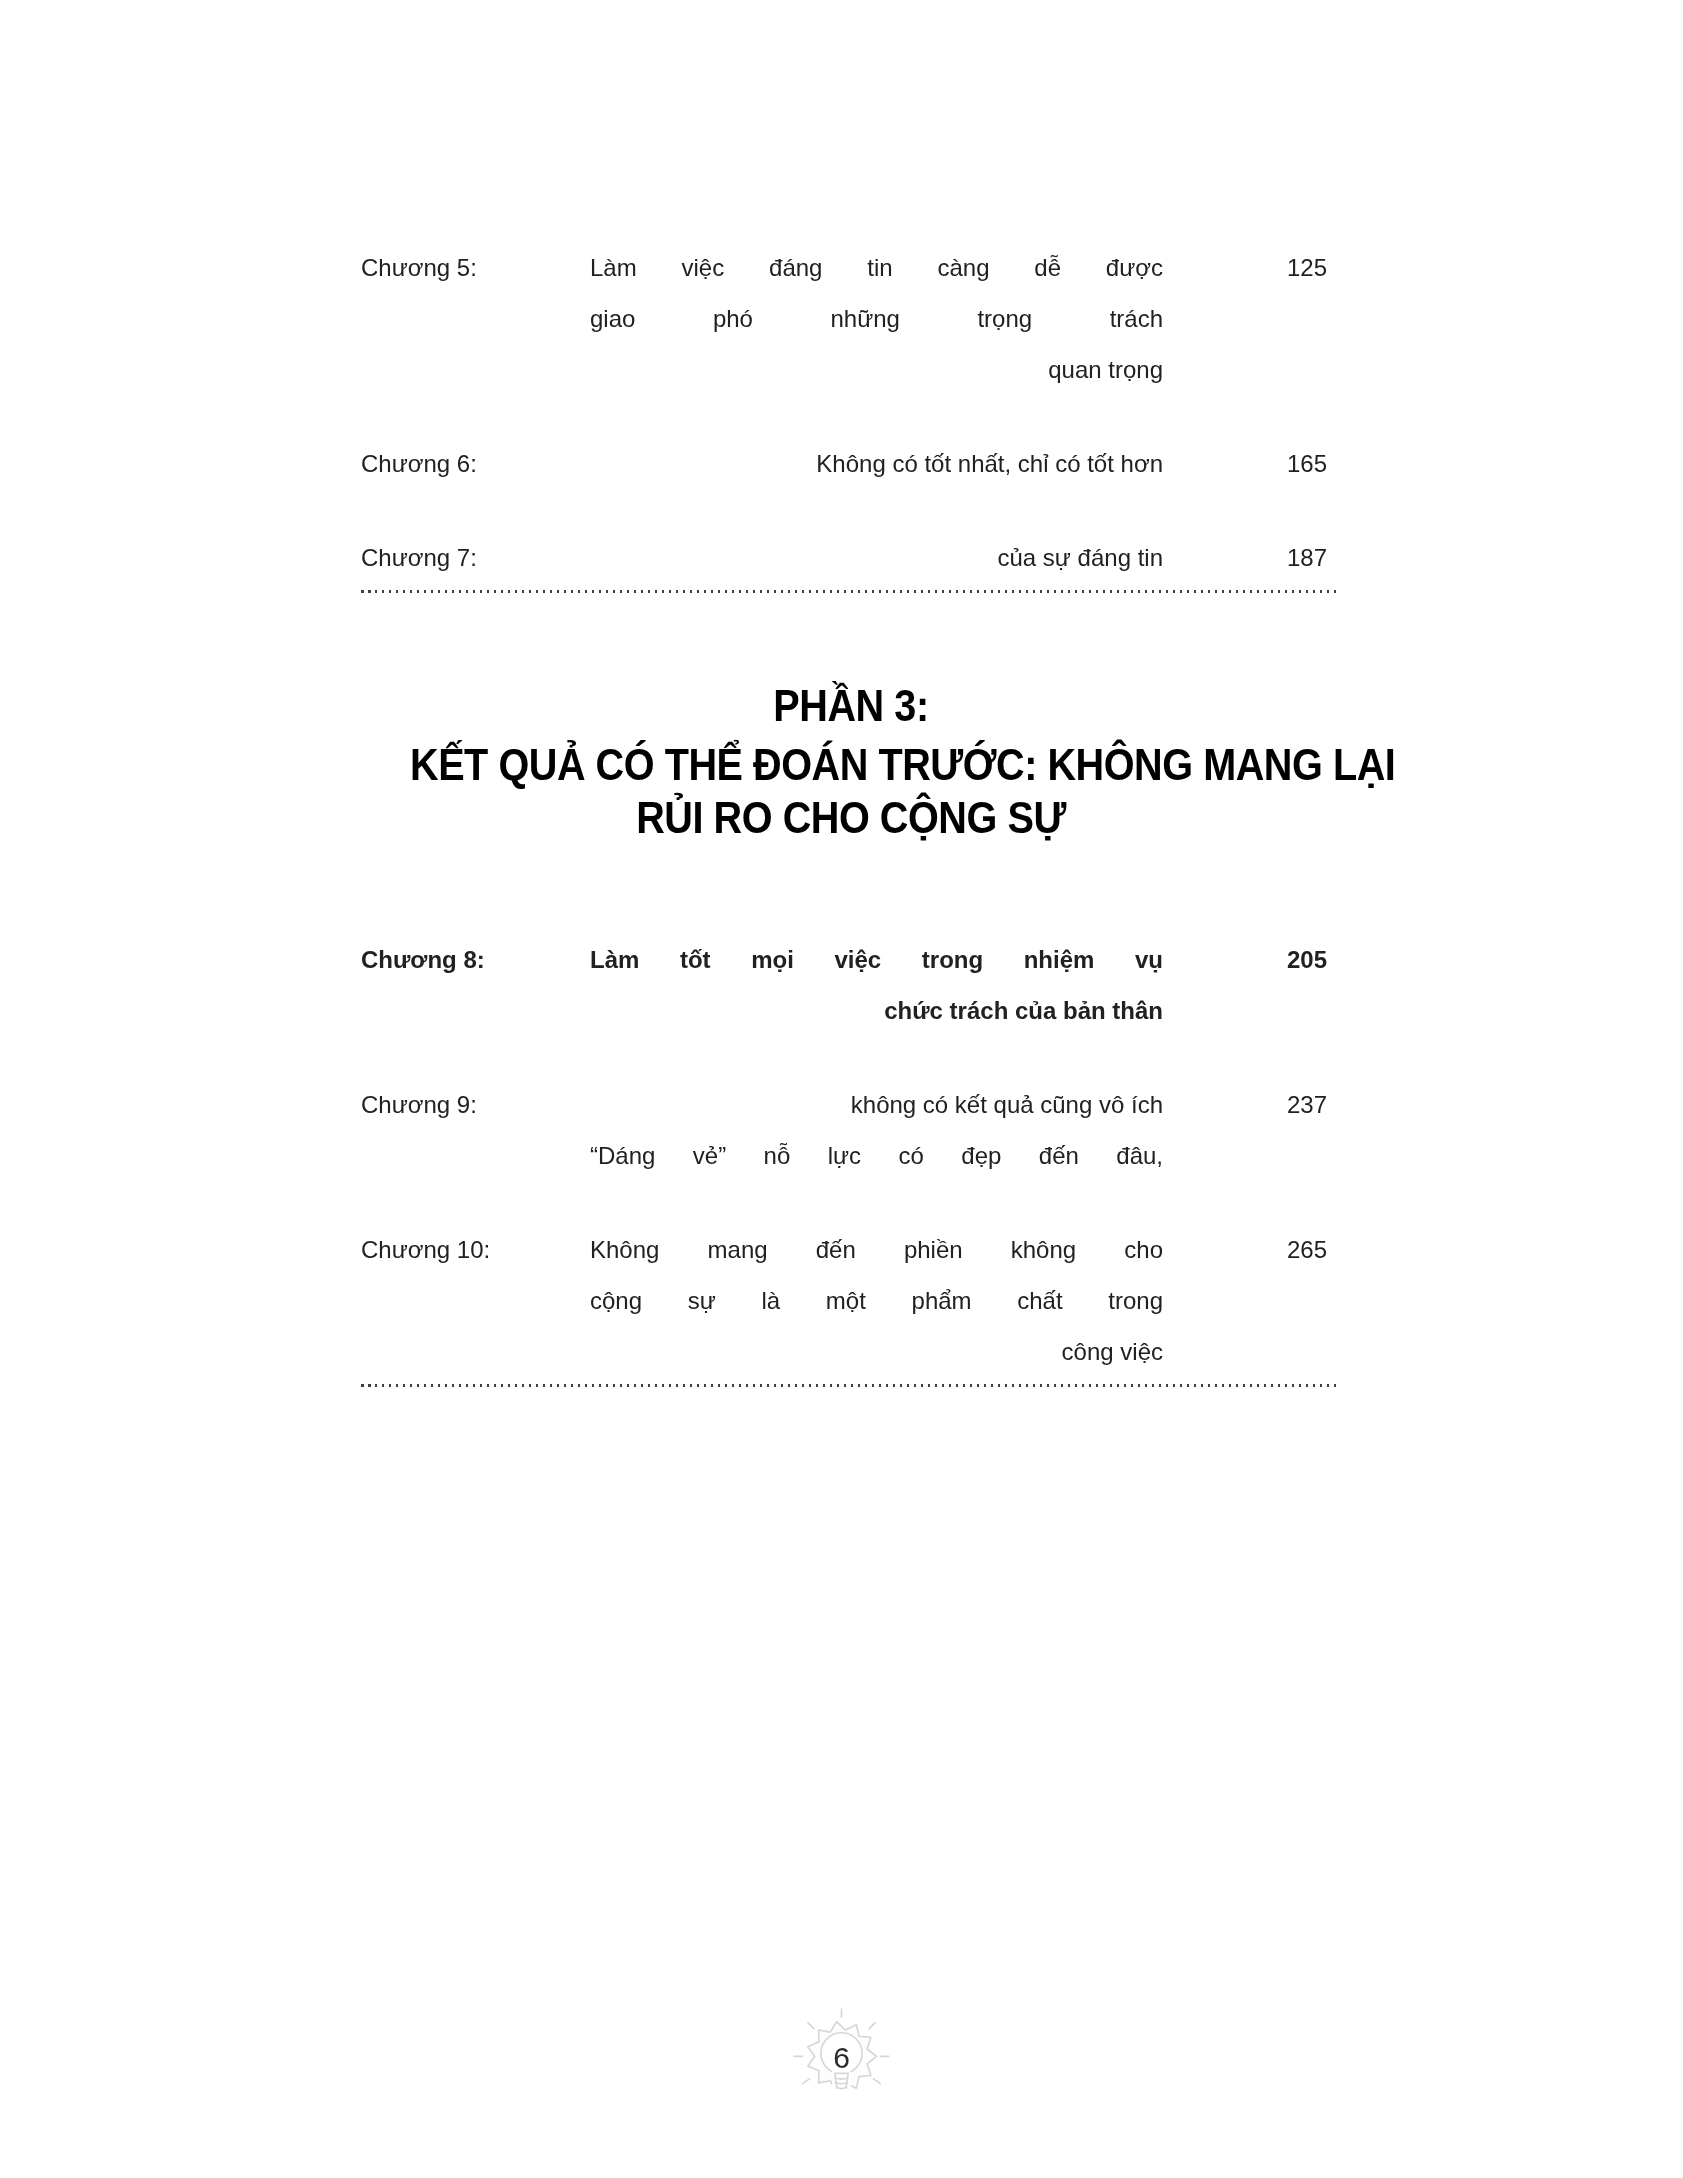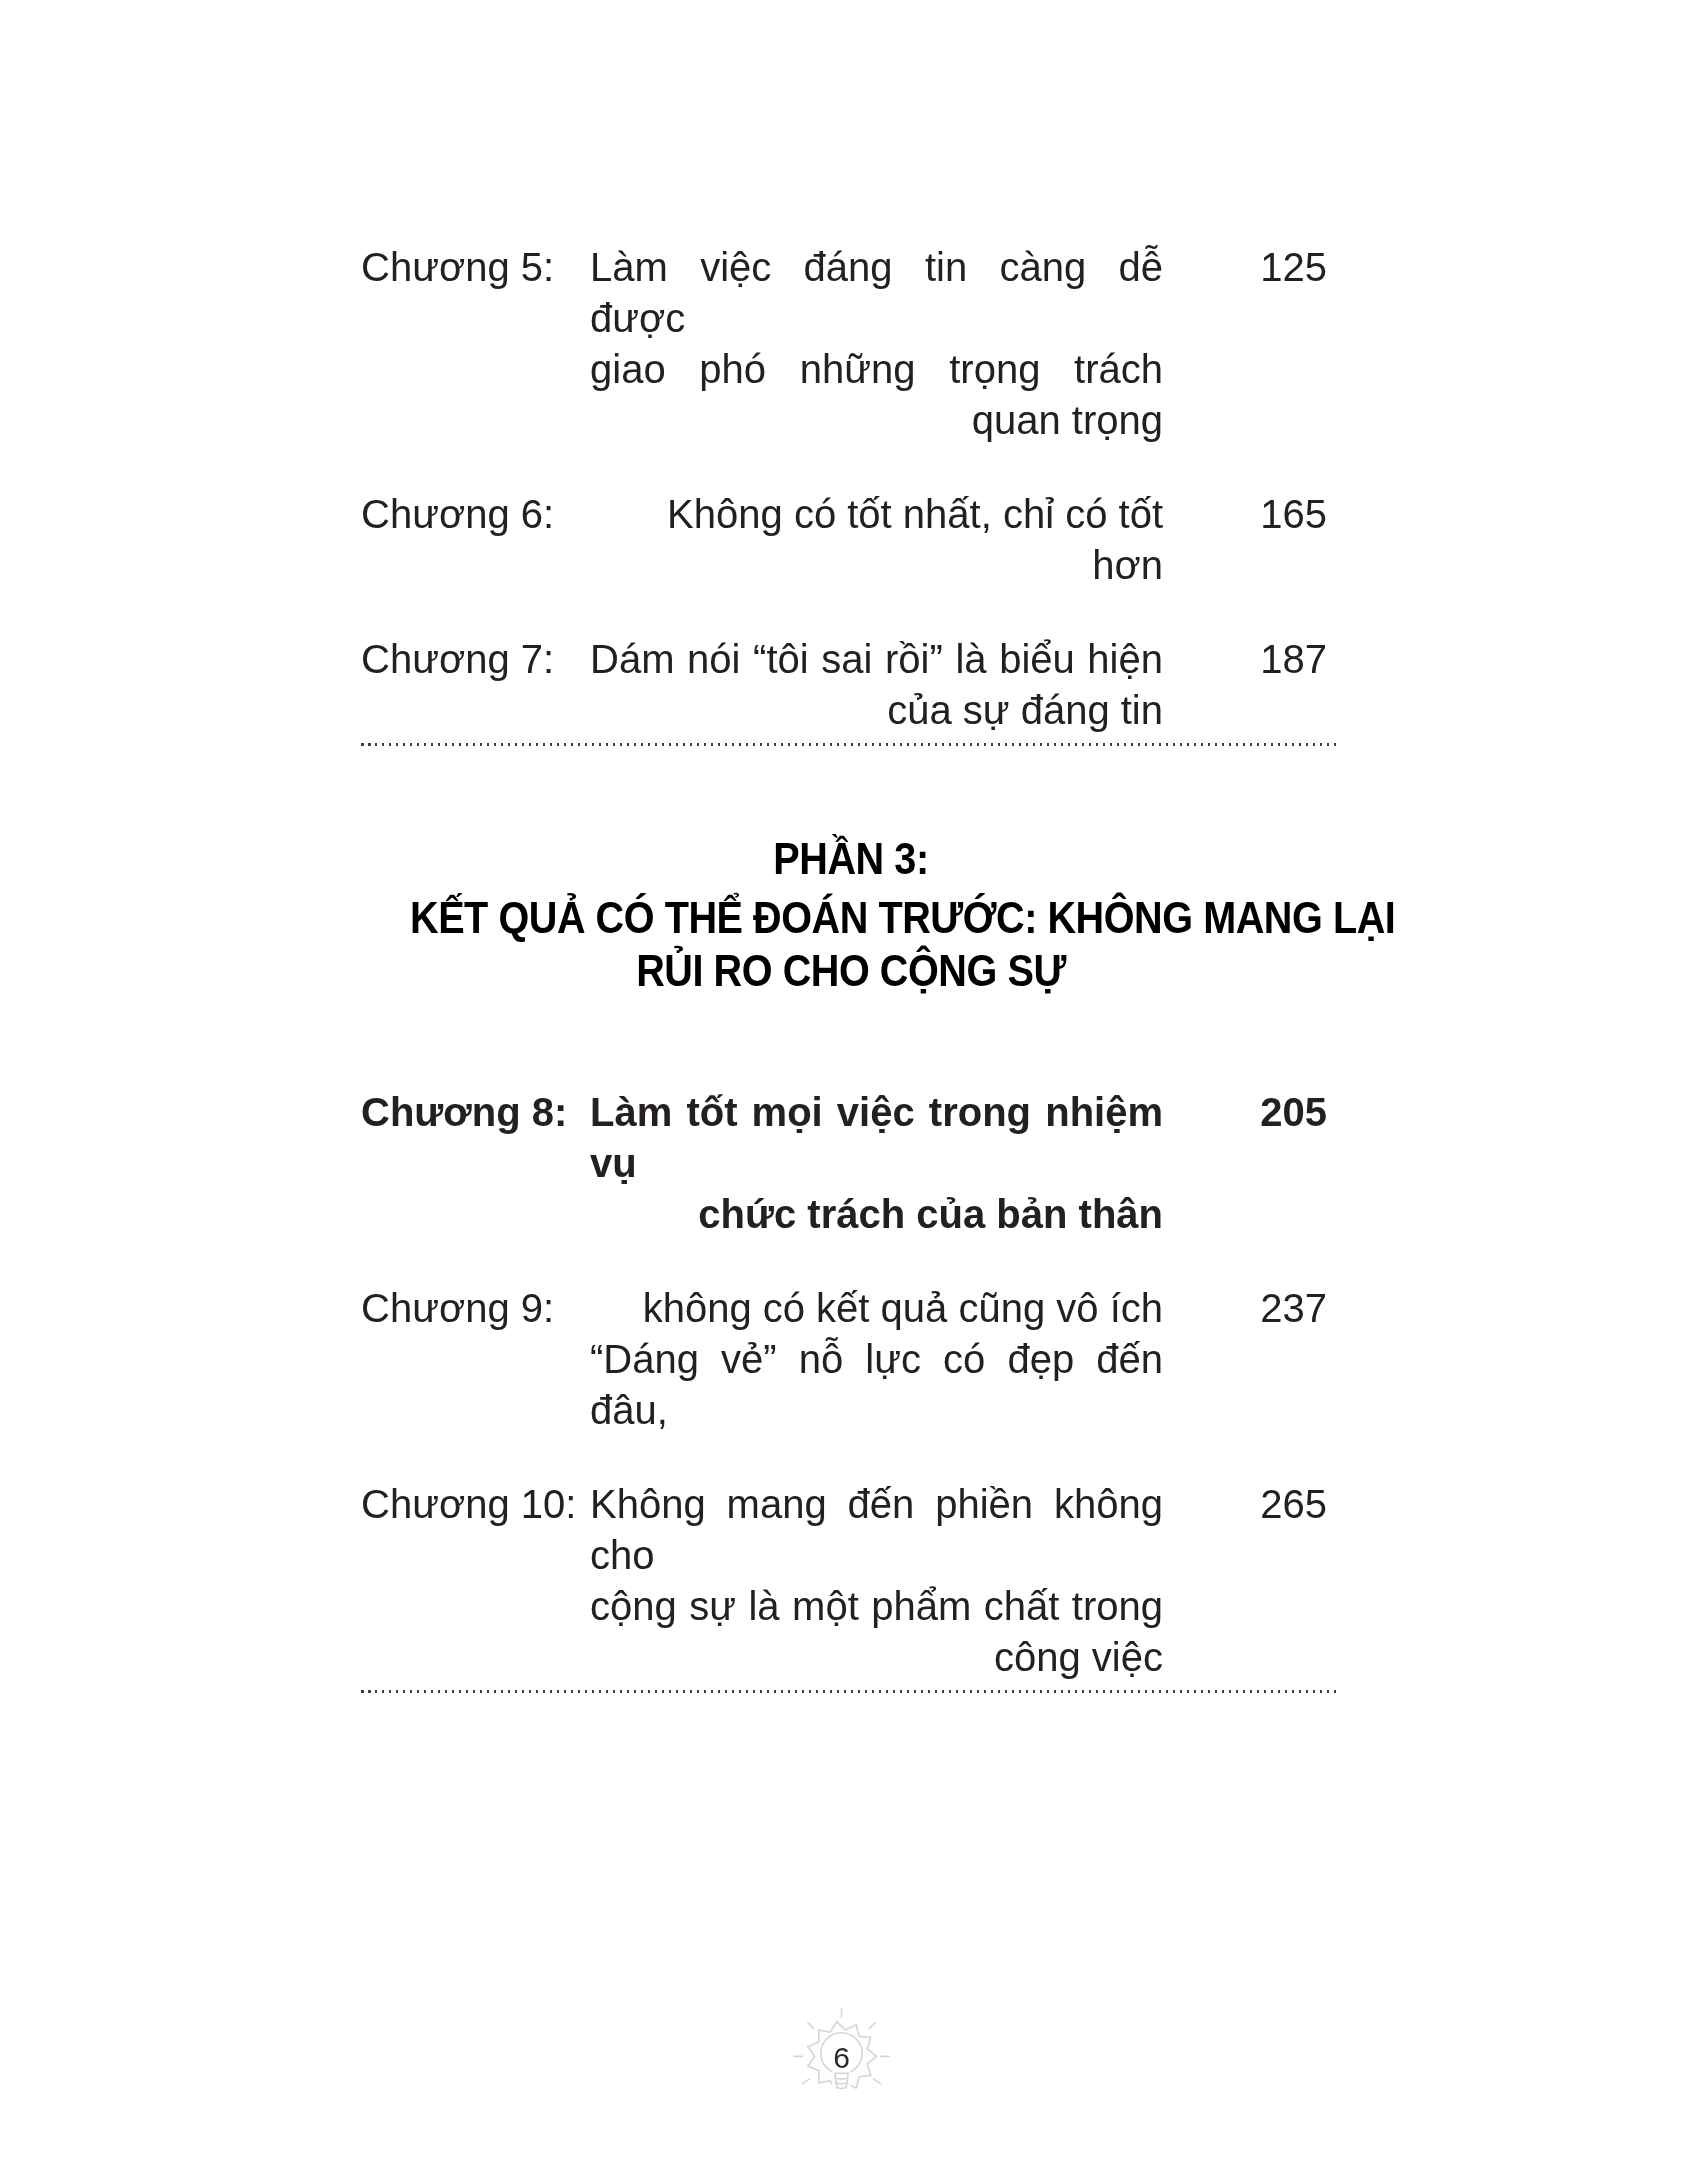--- a/index.html
+++ b/index.html
@@ -17,21 +17,21 @@
     left: 361px;
     top: 0;
     width: 980px;
     padding-top: 242px;
     box-sizing: border-box;
   }
   .toc-row {
     display: grid;
     grid-template-columns: 229px 1fr 178px;
     align-items: start;
-    font-size: 40px;
+    font-size: 24px;
     line-height: 51px;
   }
   .toc-row + .toc-row { margin-top: 43px; }
   .toc-label { white-space: nowrap; }
   .toc-title { min-width: 0; }
   .toc-title .line { text-align: right; }
   .toc-title .line.fill { text-align: justify; text-align-last: justify; }
   .toc-page {
     text-align: right;
     padding-right: 14px;
@@ -98,21 +98,20 @@
       <div class="toc-label">Chương 6:</div>
       <div class="toc-title">
         <div class="line">Không có tốt nhất, chỉ có tốt hơn</div>
       </div>
       <div class="toc-page">165</div>
     </div>
 
     <div class="toc-row">
       <div class="toc-label">Chương 7:</div>
       <div class="toc-title">
-        <div class="line fill">Dám nói “tôi sai rồi” là biểu hiện</div>
         <div class="line">của sự đáng tin</div>
       </div>
       <div class="toc-page">187</div>
     </div>
 
     <div class="dotted"></div>
 
     <div class="part-heading">
       <div class="ph-line ph-kicker">PHẦN 3:</div>
       <div class="ph-line ph-title1">KẾT QUẢ CÓ THỂ ĐOÁN TRƯỚC: KHÔNG MANG LẠI</div>

